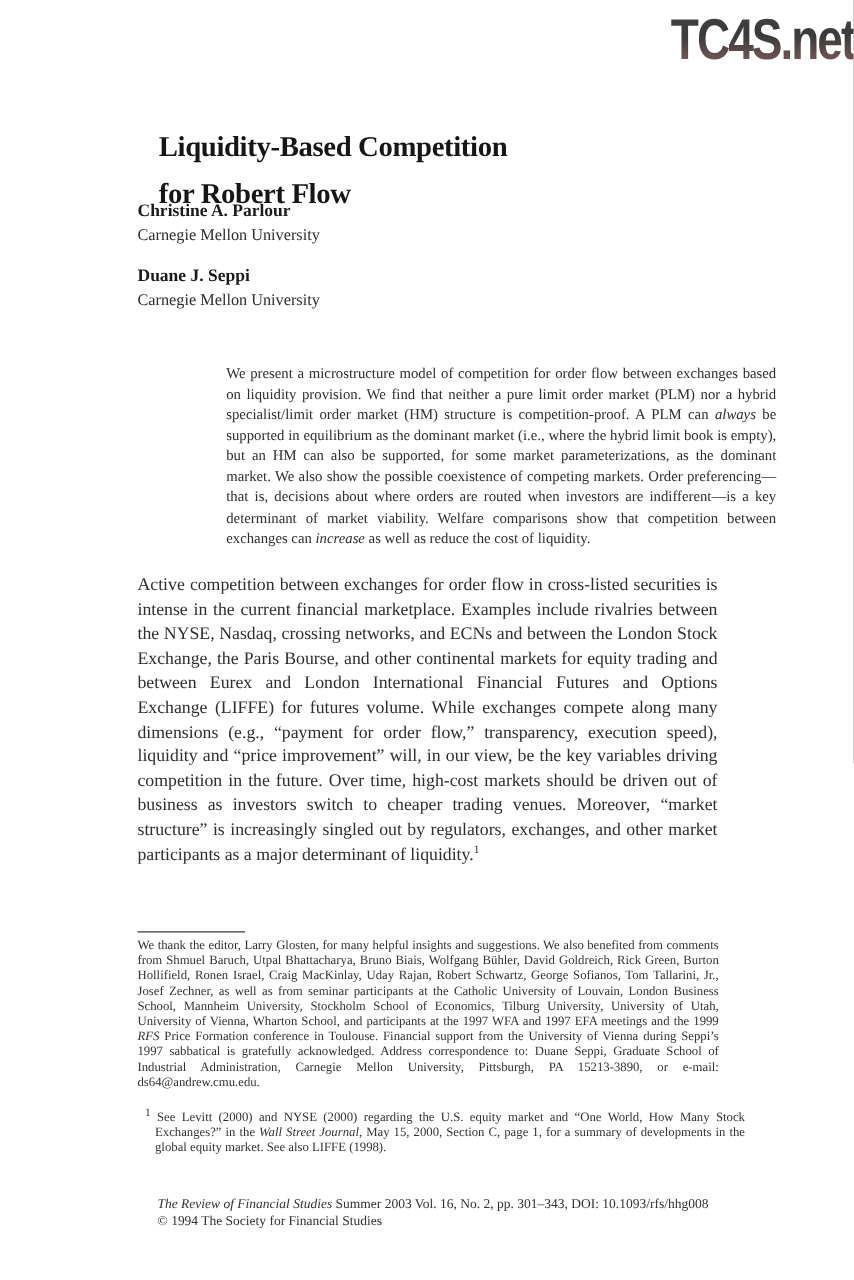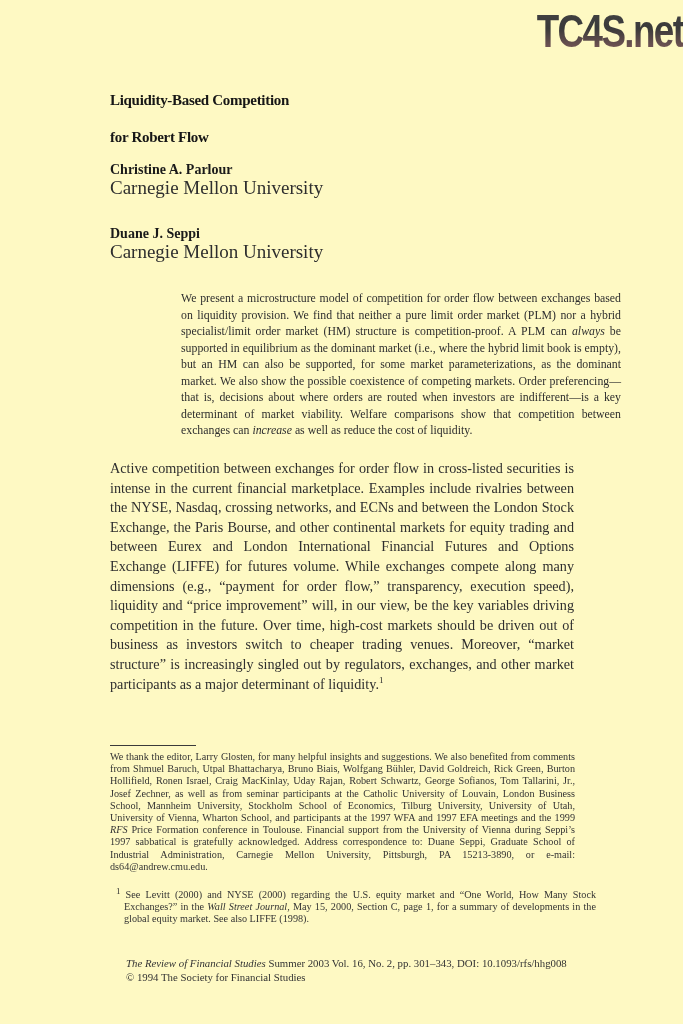--- a/index.html
+++ b/index.html
@@ -1,20 +1,20 @@
 <!DOCTYPE html>
 <html><head>
 <meta charset="utf-8">
 <style>
   html, body { margin: 0; padding: 0; background: #888; }
   .page {
     position: relative;
     width: 683px; height: 1024px;
     margin: 0 auto;
-    background: #fef9c3;
+    background: #ffffff;
     overflow: hidden;
     font-family: "Liberation Serif", serif;
     color: #2e2e2e;
   }
 
   
   .wm-top {
     position: absolute; top: 4px; right: 0px;
     font-family: "Liberation Sans", sans-serif;
     font-weight: bold; font-size: 46px; letter-spacing: -2px;
@@ -43,28 +43,28 @@
     text-shadow:
       -4px 0 0 #fff, 4px 0 0 #fff, 0 -4px 0 #fff, 0 4px 0 #fff,
       -3px -3px 0 #fff, 3px -3px 0 #fff, -3px 3px 0 #fff, 3px 3px 0 #fff,
       -4px 4px 0 #fff, 4px 4px 0 #fff, -4px -4px 0 #fff, 4px -4px 0 #fff,
       5px 7px 4px rgba(100,100,100,0.5);
   }
 
   
   .title {
     position: absolute; left: 110px; top: 82px; width: 470px;
-    margin: 0; font-size: 15px; font-weight: bold; line-height: 37px;
+    margin: 17px; font-size: 23px; font-weight: bold; line-height: 37px;
     letter-spacing: -0.3px; color: #161616;
   }
   .author-block { position: absolute; left: 110px; width: 400px; }
   .author1 { top: 160px; }
-  .author2 { top: 224px; }
+  .author2 { top: 212px; }
   .author-name { font-size: 14px; font-weight: bold; line-height: 19px; color: #1a1a1a; display:block; }
-  .author-affil { font-size: 19px; line-height: 18px; color: #2e2e2e; display:block; }
+  .author-affil { font-size: 13px; line-height: 18px; color: #2e2e2e; display:block; }
 
   .abstract {
     position: absolute; left: 133px; top: 290px; width: 440px;
     font-size: 11.8px; line-height: 16.5px; text-align: justify; color: #2e2e2e; margin-left: 48px;
   }
   .bodytext {
     position: absolute; left: 110px; top: 459px; width: 464px;
     font-size: 14.2px; line-height: 19.6px; text-align: justify; color: #2e2e2e;
   }
   .bodytext sup, .fn-marker { font-size: 9px; vertical-align: super; line-height: 0; }

